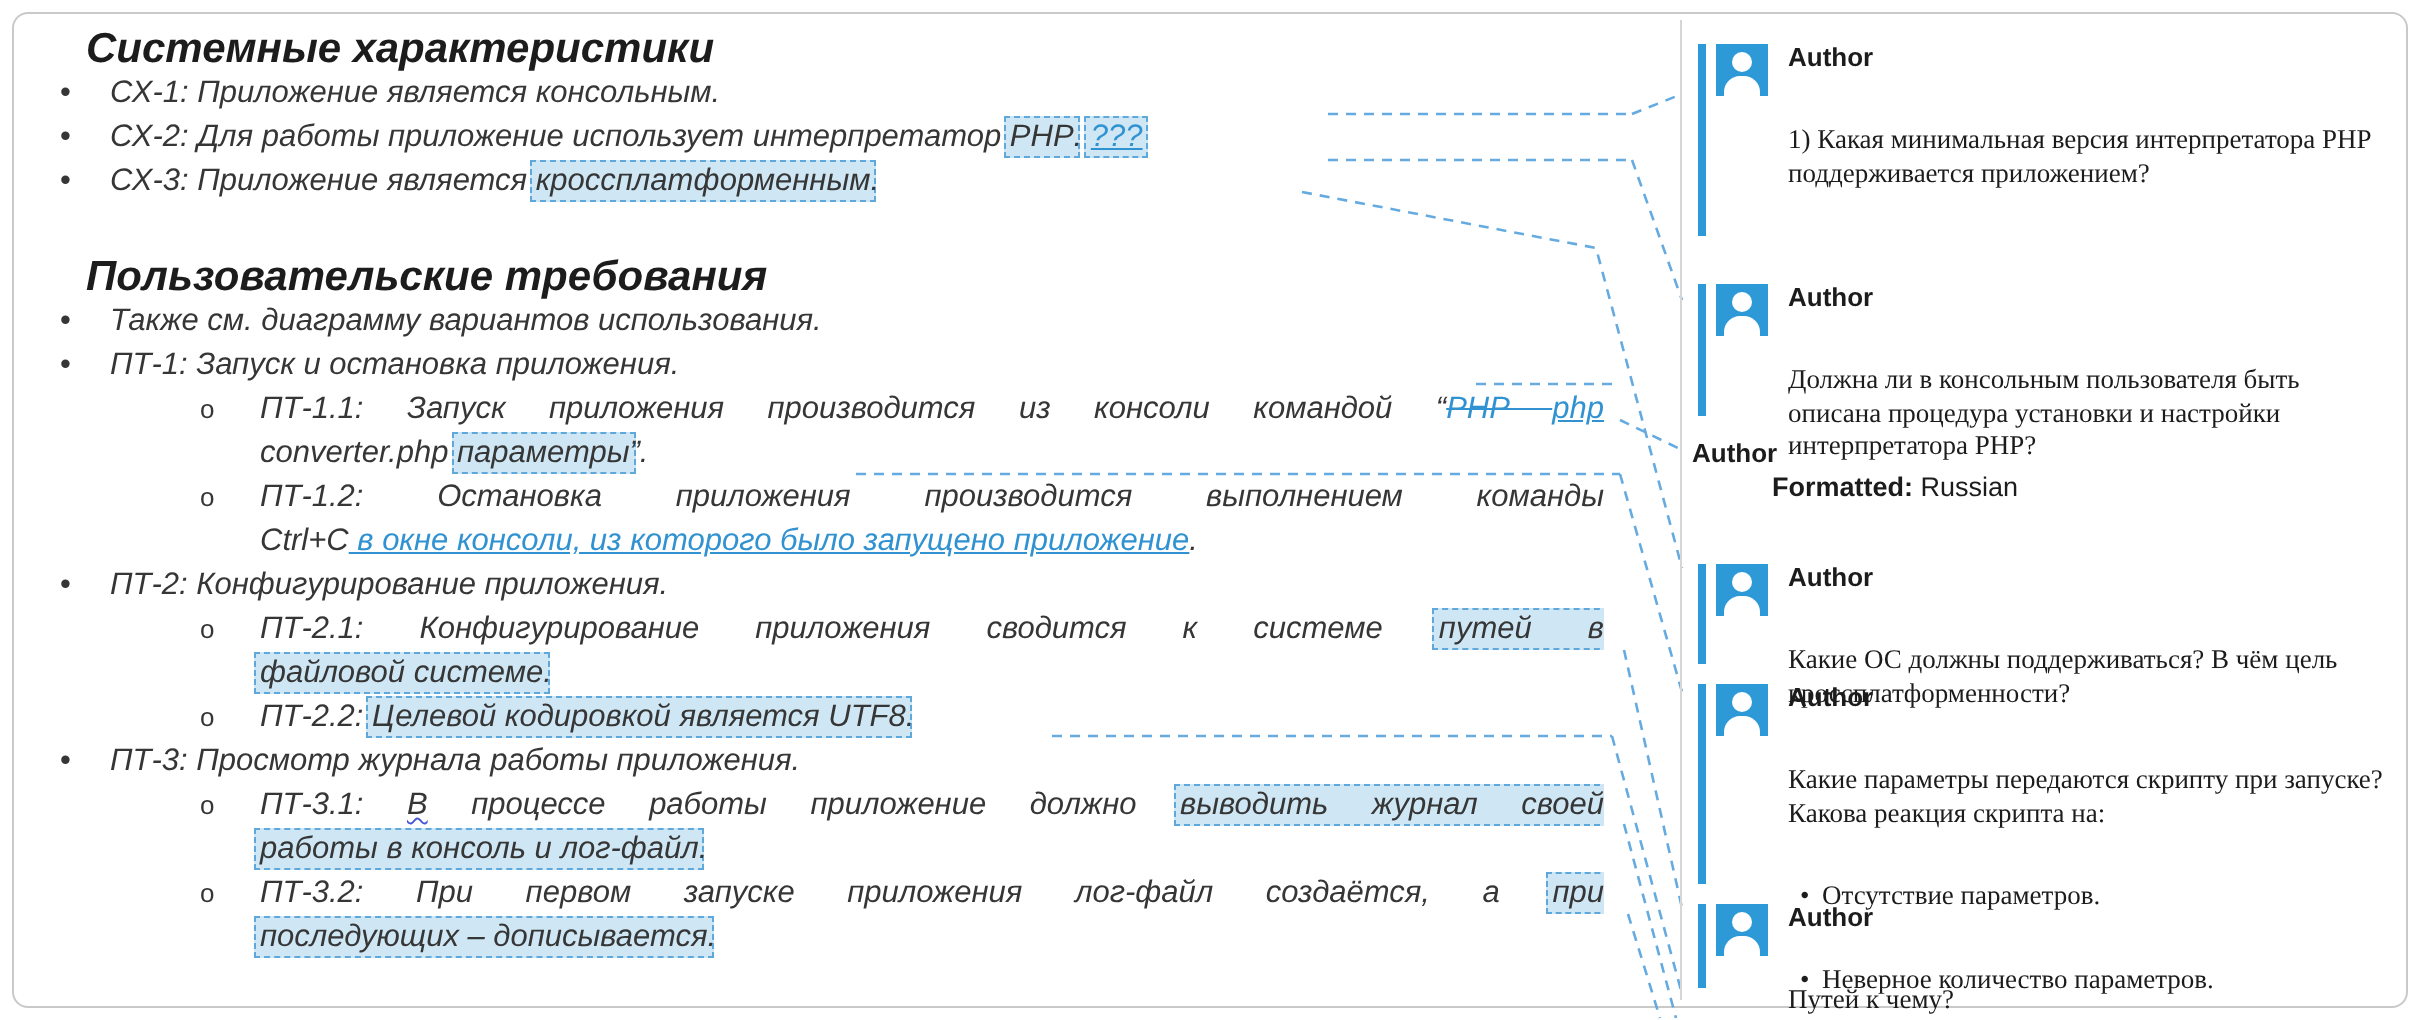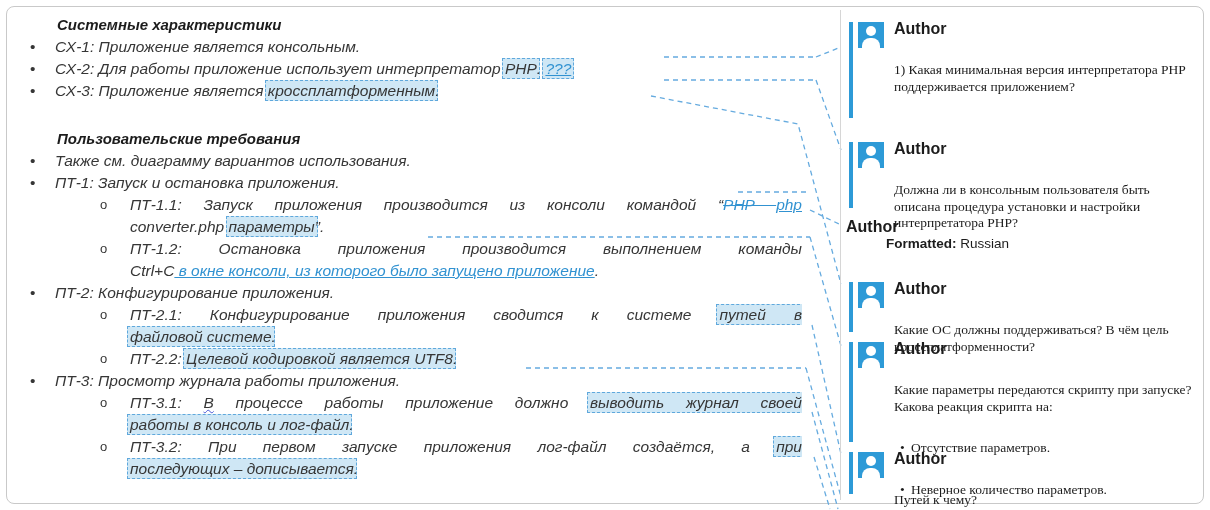--- a/index.html
+++ b/index.html
@@ -9,21 +9,21 @@
   }
   .page{
     position:absolute;inset:6px;border:1px solid #c9c9c9;border-radius:8px;background:#fff;
   }
   
   .doc{
     position:absolute;left:20px;top:14px;width:782px;
     font-style:italic;font-size:15.5px;line-height:22px;color:#363636;
   }
   .h{
-    font-weight:bold;font-size:15px;color:#1c1c1c;margin-left:37px;height:22px;
+    font-weight:bold;font-size:21px;color:#1c1c1c;margin-left:23px;height:22px;
   }
   .spacer{height:26px;}
   .ln{position:relative;height:22px;white-space:nowrap;}
   .li1{padding-left:35px;}
   .li2{padding-left:110px;}
   .li1 .mk{position:absolute;left:10px;top:0;font-style:normal;}
   .li2 .mk{position:absolute;left:80px;top:0;font-style:normal;font-size:13px;}
   .jl{text-align:justify;overflow:hidden;white-space:normal;}
   .jl::after{content:"";display:inline-block;width:100%;}
   .anc{
@@ -36,21 +36,21 @@
   
   svg.wires{position:absolute;left:0;top:0;pointer-events:none;}
   
   .vline{position:absolute;left:840px;top:10px;bottom:10px;width:1px;background:#d6d6d6;}
   .cmt{position:absolute;left:849px;width:345px;}
   .cmt .bar{position:absolute;left:0;top:2px;width:4px;background:#2d9ad7;}
   .cmt .avatar{position:absolute;left:9px;top:2px;width:26px;height:26px;background:#2d9ad7;overflow:hidden;}
   .cmt .avatar::before{content:"";position:absolute;top:4px;left:8px;width:10px;height:10px;border-radius:50%;background:#fff;}
   .cmt .avatar::after{content:"";position:absolute;top:16px;left:4px;width:18px;height:12px;border-radius:8px 8px 0 0;background:#fff;}
   .cmt .body{margin-left:45px;width:300px;}
-  .author{font-weight:bold;font-size:16px;color:#1c1c1c;line-height:17px;}
+  .author{font-weight:bold;font-size:13px;color:#1c1c1c;line-height:17px;}
   .ctext{font-family:"Liberation Serif",serif;font-size:13.5px;line-height:16.5px;color:#1c1c1c;margin-top:25px;}
   .cb{position:relative;padding-left:17px;}
   .cb .bm{position:absolute;left:6px;top:0;}
   .fmt{font-size:13.5px;line-height:17px;color:#1c1c1c;}
   .fmt b{font-weight:bold;margin-left:40px;}
 </style>
 </head>
 <body>
 
 <div class="page"></div>

